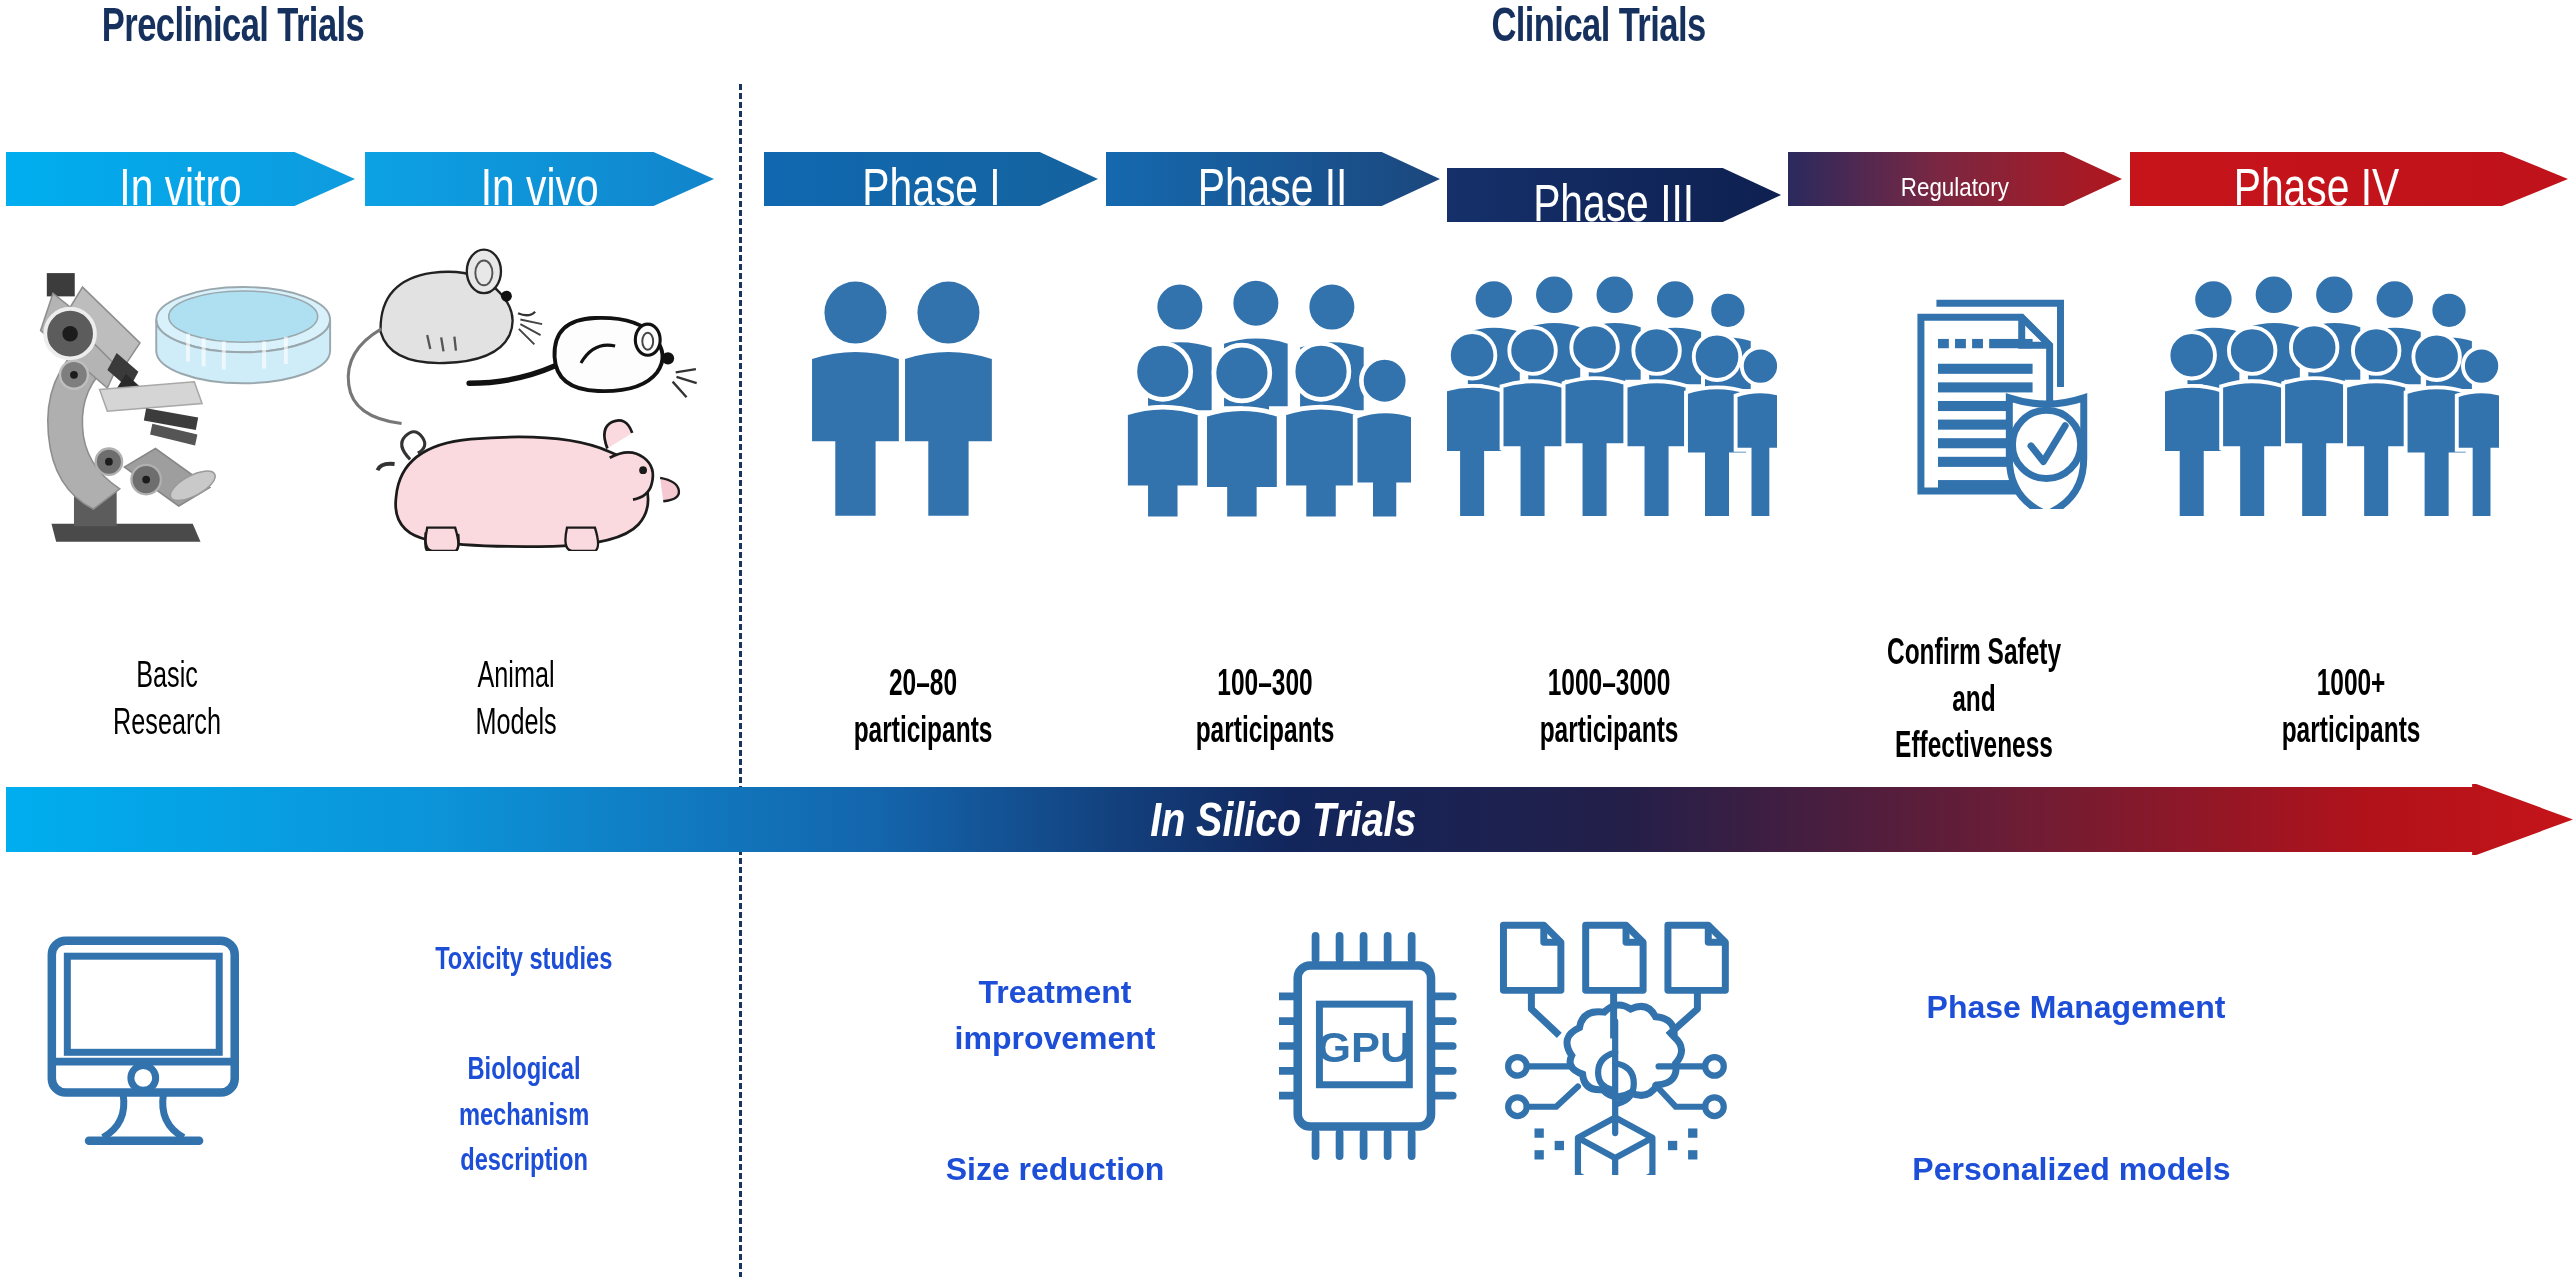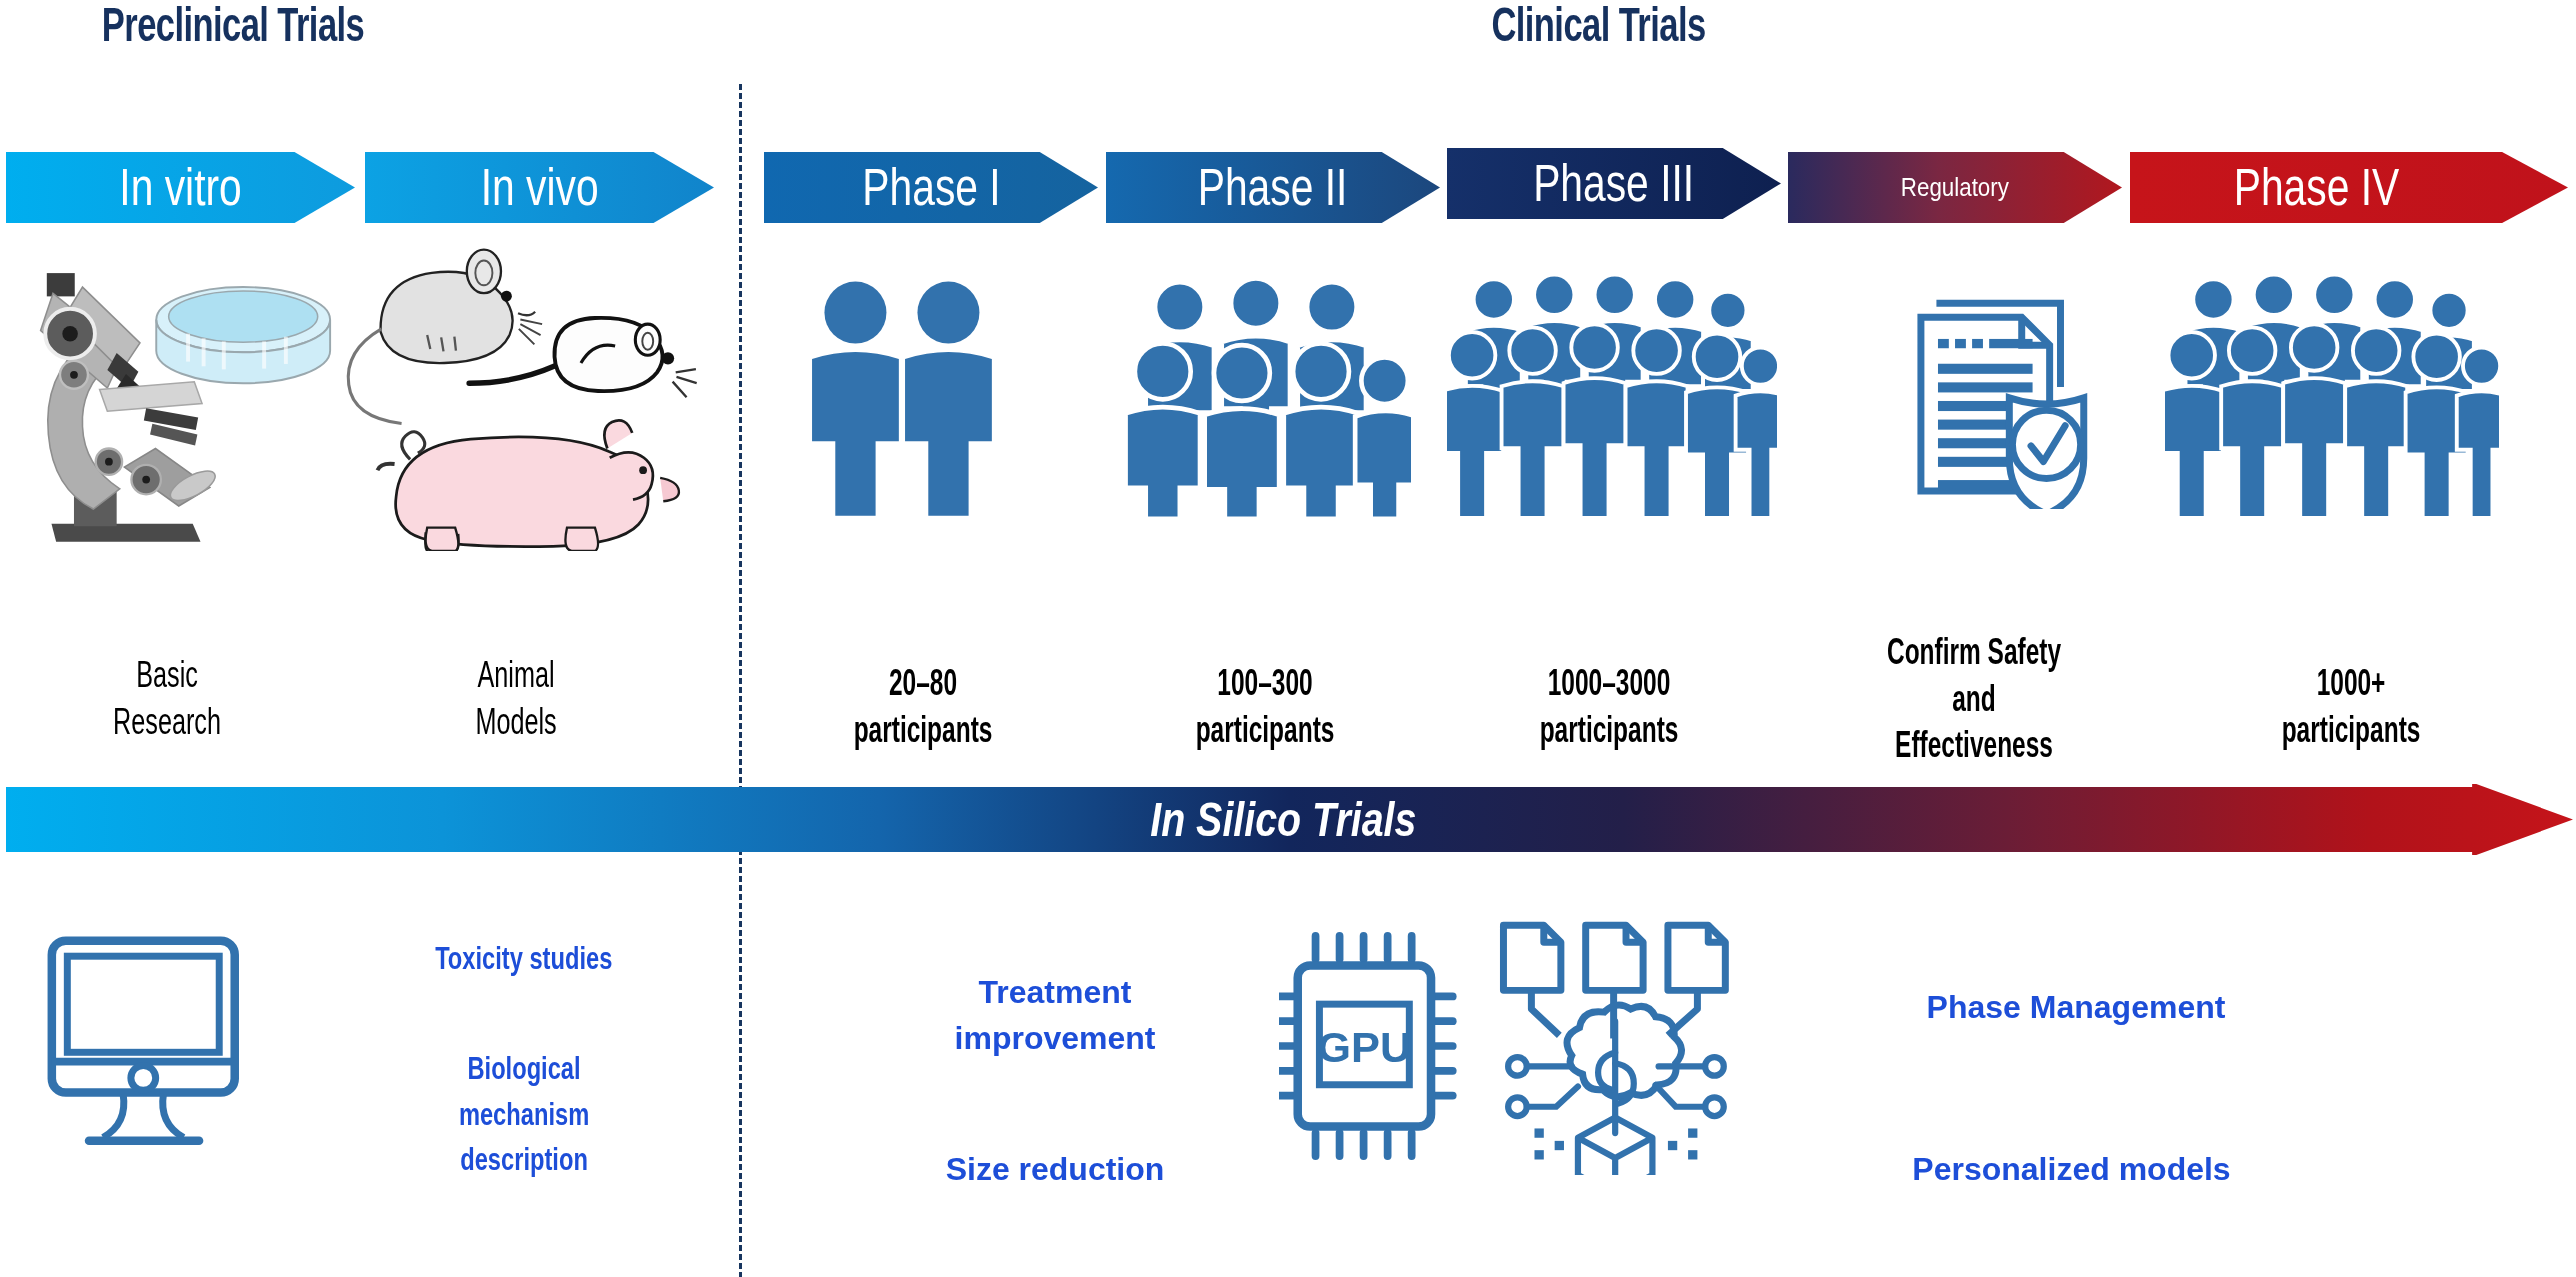--- a/index.html
+++ b/index.html
@@ -17,21 +17,21 @@
     white-space:nowrap;text-align:center;
   }
 
   
   .divider{
     position:absolute;left:739px;top:84px;width:0;height:1194px;
     border-left:3.1px dashed #17355f;
   }
 
   
-  .chev{position:absolute;height:71px;display:block;}
+  .chev{position:absolute;height:54px;display:block;}
   .chev svg{display:block;width:100%;height:100%;}
   .chev-label{
     position:absolute;top:0;left:0;right:0;height:71px;
     display:flex;align-items:center;justify-content:center;
     color:#ffffff;font-weight:normal;
     font-family:"Liberation Sans","DejaVu Sans",sans-serif;
     font-size:51px;white-space:nowrap;pointer-events:none;
   }
   .chev-label span{display:inline-block;transform:scaleX(.80);transform-origin:center;}
   .chev-label.small{font-size:26px;text-align:right;}
@@ -134,21 +134,21 @@
           <stop offset="1" stop-color="#1C477D"></stop>
     </linearGradient>
       </defs>
     <path d="M0,0 H355 L430,46 L355,92 H0 Z" fill="url(#g4)"></path>
   </svg>
   <div class="chev-label">
       <span>Phase II</span>
     </div>
 </div>
 
-<div class="chev" style="left:1447px;top:148px;width:334px;text-align:right;">
+<div class="chev" style="left:1447px;top:168px;width:334px;text-align:right;">
   <svg viewBox="0 0 430 92" preserveAspectRatio="none">
     <defs>
         <linearGradient id="g5" x1="0" y1="0" x2="1" y2="0">
       <stop offset="0" stop-color="#15306A"></stop>
           <stop offset="1" stop-color="#0E2050"></stop>
     </linearGradient>
       </defs>
     <path d="M0,0 H355 L430,46 L355,92 H0 Z" fill="url(#g5)"></path>
   </svg>
   <div class="chev-label">

